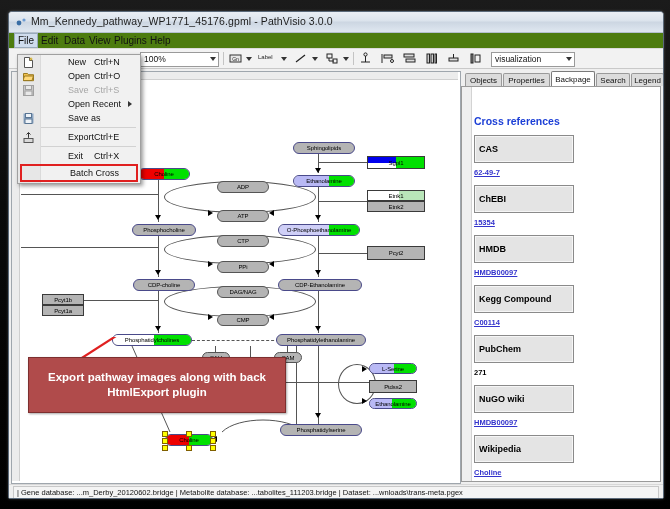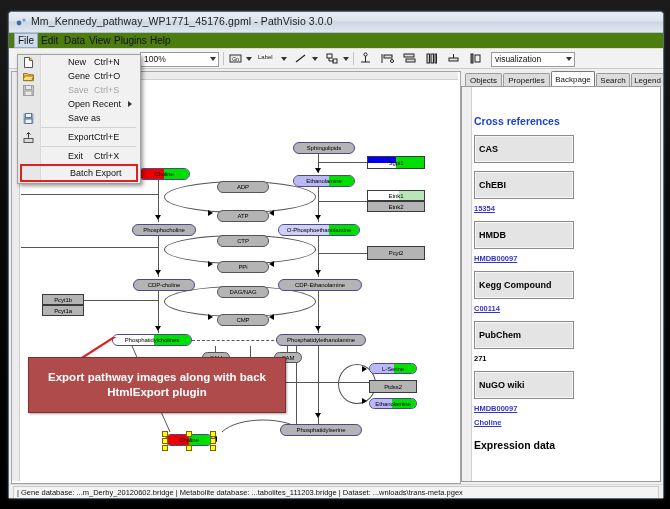--- a/index.html
+++ b/index.html
@@ -451,36 +451,38 @@
           <div class="tab" style="left:135px;width:34px">Search</div>
           <div class="tab" style="left:170px;width:33px">Legend</div>
         </div>
 
         <div class="rbody">
           <div class="rbody-scroll"></div>
           <div class="rcontent">
             <div class="xref-title">Cross references</div>
 
             <div class="xbox">CAS</div>
+            <div class="xlink">62-49-7</div>
 
             <div class="xbox">ChEBI</div>
             <div class="xlink">15354</div>
 
             <div class="xbox">HMDB</div>
             <div class="xlink">HMDB00097</div>
 
             <div class="xbox">Kegg Compound</div>
             <div class="xlink">C00114</div>
 
             <div class="xbox">PubChem</div>
             <div class="xplain">271</div>
 
             <div class="xbox">NuGO wiki</div>
             <div class="xlink">HMDB00097</div>
 
+            <div class="xbox">Wikipedia</div>
             <div class="xlink">Choline</div>
 
             <div class="expr">Expression data</div>
           </div>
         </div>
       </div>
     </div>
 
     <div class="statusbar">
       <div class="status-inner">| Gene database: ...m_Derby_20120602.bridge | Metabolite database: ...tabolites_111203.bridge | Dataset: ...wnloads\trans-meta.pgex</div>
@@ -497,21 +499,21 @@
         </svg>
         <span class="ml">New</span>
         <span class="mk">Ctrl+N</span>
       </div>
 
       <div class="mrow">
         <svg class="mi" viewBox="0 0 11 11">
           <path d="M0.5 2.5 h4 l1 1.2 h5 v6 h-10 z" fill="#f2c14e" stroke="#9a7b22"></path>
           <path d="M1.5 5 h9 l-1.5 4.5 h-9 z" fill="#ffd97a" stroke="#9a7b22"></path>
         </svg>
-        <span class="ml">Gene</span>
+        <span class="ml">Open</span>
         <span class="mk">Ctrl+O</span>
       </div>
 
       <div class="mrow dim">
         <svg class="mi" viewBox="0 0 11 11">
           <rect x="0.5" y="0.5" width="10" height="10" fill="#c9c9c9" stroke="#a0a0a0"></rect>
           <rect x="2.5" y="0.5" width="6" height="4" fill="#e8e8e8" stroke="#a0a0a0"></rect>
           <rect x="2" y="6" width="7" height="4.5" fill="#e8e8e8" stroke="#a0a0a0"></rect>
         </svg>
         <span class="ml">Save</span>
@@ -547,18 +549,18 @@
 
       <div class="msep"></div>
 
 
       <div class="mrow">
         <span class="ml">Exit</span>
         <span class="mk">Ctrl+X</span>
       </div>
 
       <div class="mrow boxed">
-        <span class="ml" style="left:24px">Batch Export</span>
+        <span class="ml" style="left:24px">Batch Cross</span>
       </div>
     </div>
 
   </div>
 </div>
 
 </body></html>

